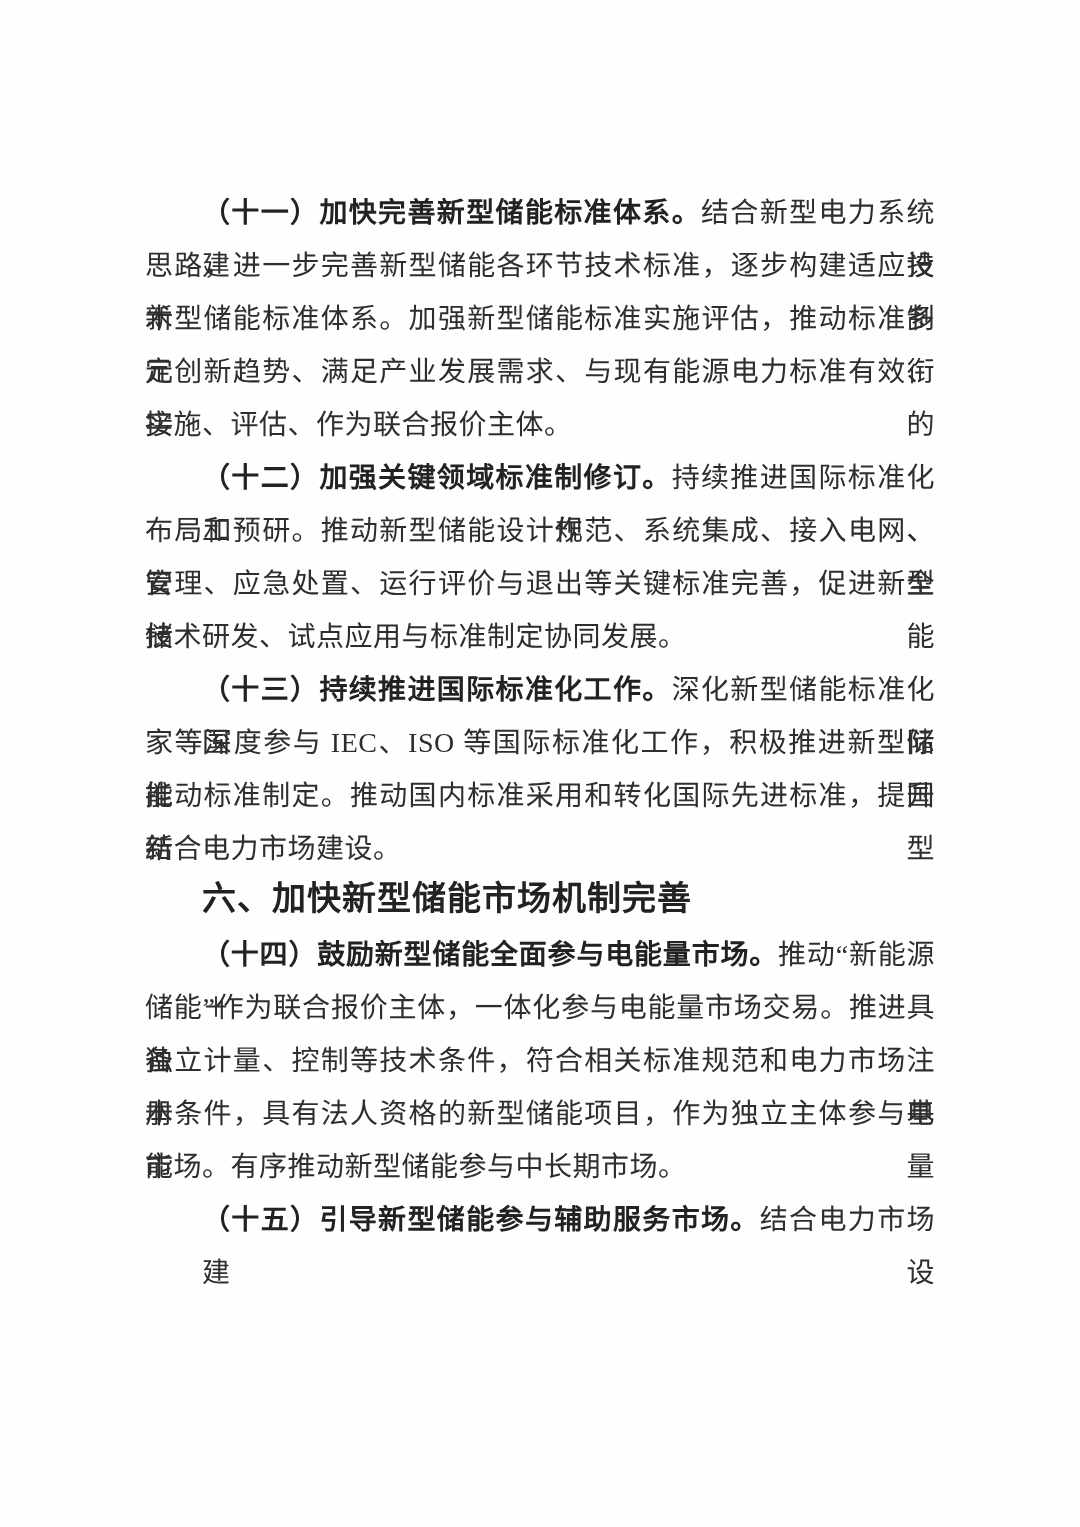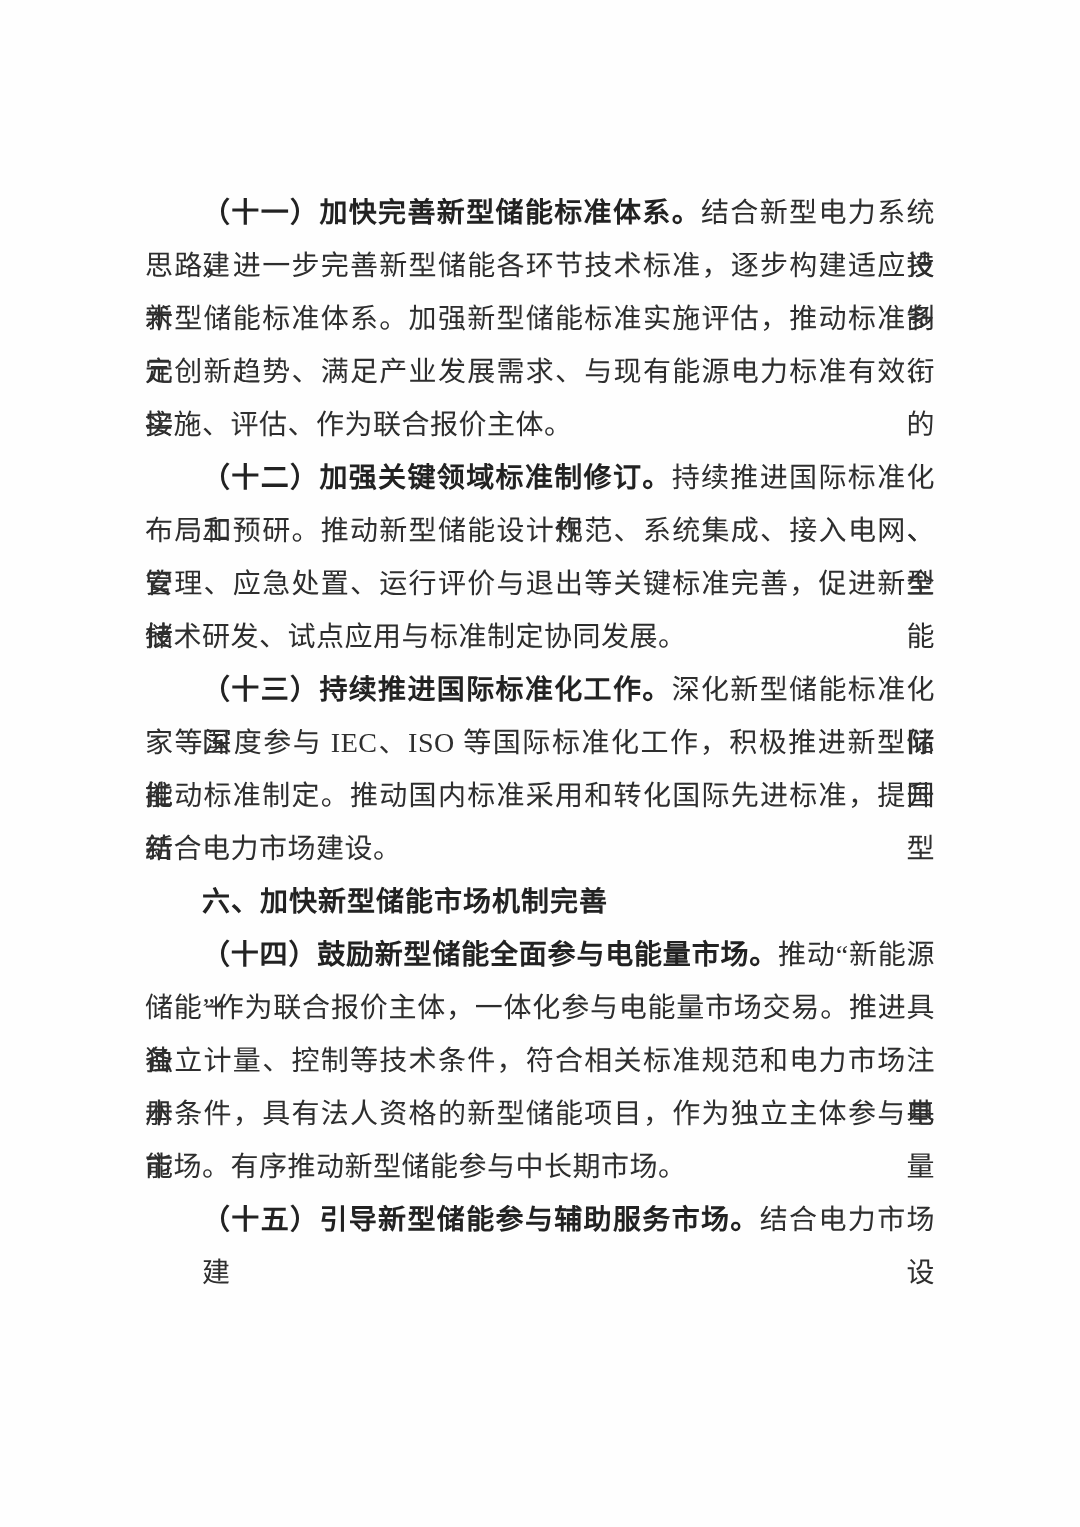--- a/index.html
+++ b/index.html
@@ -41,24 +41,24 @@
     padding-left: 57px;
   }
   .line.indent.fill {
     width: 733px;
   }
   .line b {
     font-weight: bold;
     color: #222222;
   }
   .line.heading {
-    font-family: Liberation Serif, serif;
+    font-family: Liberation Mono, monospace;
     font-weight: bold;
     color: #1f1f1f;
-    font-size: 28px;
+    font-size: 34px;
     letter-spacing: 1px;
   }
 </style>
 </head>
 <body>
 
 <div class="page" style="background: rgb(254, 254, 254);">
   <div class="doc-body" style="color: rgb(46, 46, 46);">
       <div class="line fill indent"><b>（十一）加快完善新型储能标准体系。</b><span>结合新型电力系统建设</span></div>
       <div class="line fill"><span>思路，进一步完善新型储能各环节技术标准，逐步构建适应技术多</span></div>

